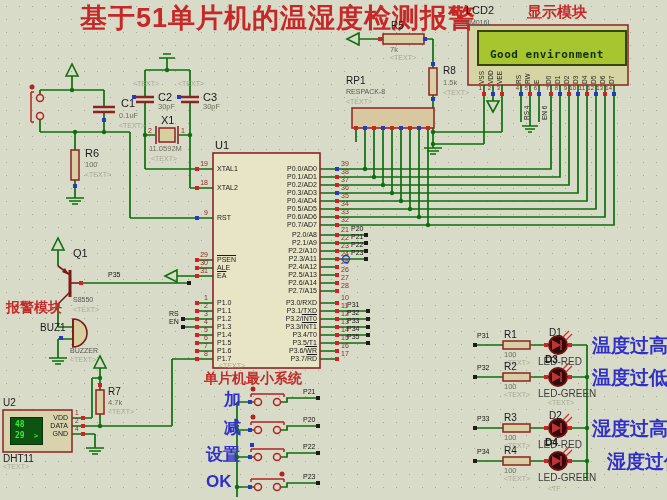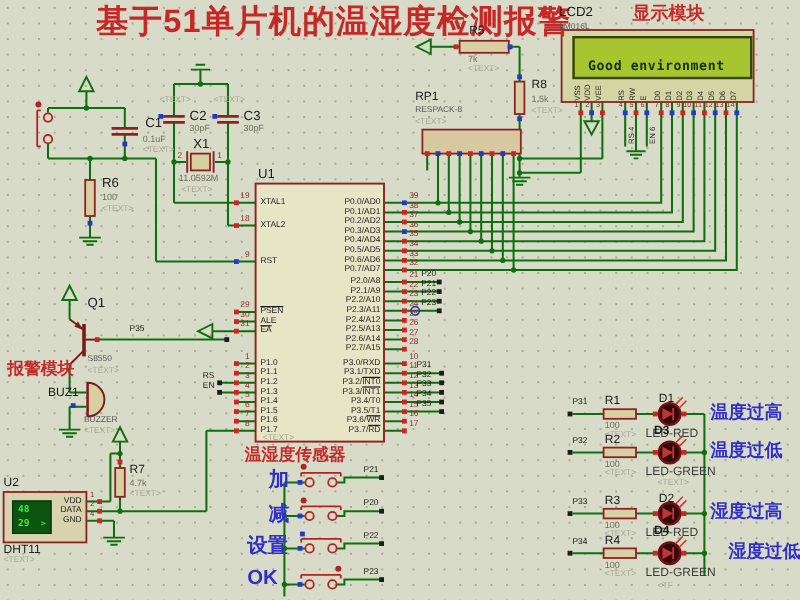--- a/index.html
+++ b/index.html
@@ -9,21 +9,21 @@
     background-size:13px 13px;
     font-family:"Liberation Sans",sans-serif;}
   #wires-svg{position:absolute;left:0;top:0;}
   .lbl{position:absolute;color:#1a1a1a;white-space:nowrap;line-height:1.05;font-family:"Liberation Sans",sans-serif;}.f7{font-size:7px}.f75{font-size:10px}
   .f10{font-size:10px}.f11{font-size:11px}
   .num{color:#8b2a2a;font-size:7px;}
   .val{color:#6e6e5c;font-size:7.5px;}
   .ph{color:#a8a896;font-size:7px;}
   .net{color:#16160f;font-size:7px;}
   .redlbl{color:#c32a2a;font-weight:bold;font-size:14px;}
-  .bluelbl{color:#3030c8;font-weight:bold;font-size:15px;}
+  .bluelbl{color:#3030c8;font-weight:bold;font-size:19px;}
   .title{color:#c62828;font-weight:bold;font-size:27px;letter-spacing:1px;}
   .ol{text-decoration:overline;}
   .vlbl{writing-mode:vertical-rl;transform:rotate(180deg);font-size:6.5px;color:#26261d;}
   .rot{transform:rotate(-90deg);transform-origin:left top;font-size:6.5px;color:#26261d;}
   .lcdscreen{position:absolute;left:477px;top:30px;width:146px;height:32px;
     background:#a7c52f;border:2px solid #39430b;}
   .lcdline{position:absolute;left:11px;color:#12300a;font-family:"DejaVu Sans Mono",monospace;
     font-size:11px;font-weight:bold;letter-spacing:0.5px;}
   .dhtscreen{position:absolute;left:10px;top:417px;width:31px;height:26px;background:#0d5411;border:1px solid #06330a;}
   .dhtdig{position:absolute;color:#3de83d;font-family:"DejaVu Sans Mono",monospace;font-size:8px;font-weight:bold;}
@@ -348,21 +348,21 @@
 
 <div class="lbl f10" style="left:346px;top:76px">RP1</div>
 <div class="lbl f7" style="left:346px;top:88px;color:#555">RESPACK-8</div>
 
 <div class="lbl f10" style="left:391px;top:21px">R5</div>
 <div class="lbl val" style="left:390px;top:46px">7k</div>
 <div class="lbl f10" style="left:443px;top:66px">R8</div>
 <div class="lbl val" style="left:443px;top:79px">1.5k</div>
 
 <div class="lbl f11" style="left:215px;top:140px">U1</div>
-<div class="lbl redlbl" style="left:204px;top:371px">温湿度传感器</div>
+<div class="lbl redlbl" style="left:204px;top:371px">单片机最小系统</div>
 
 <div class="lbl f11" style="left:121px;top:98px">C1</div>
 <div class="lbl val" style="left:119px;top:112px">0.1uF</div>
 <div class="lbl f11" style="left:85px;top:148px">R6</div>
 <div class="lbl val" style="left:85px;top:161px">100</div>
 
 <div class="lbl f11" style="left:158px;top:92px">C2</div>
 <div class="lbl val" style="left:158px;top:103px">30pF</div>
 <div class="lbl f11" style="left:203px;top:92px">C3</div>
 <div class="lbl val" style="left:203px;top:103px">30pF</div>

